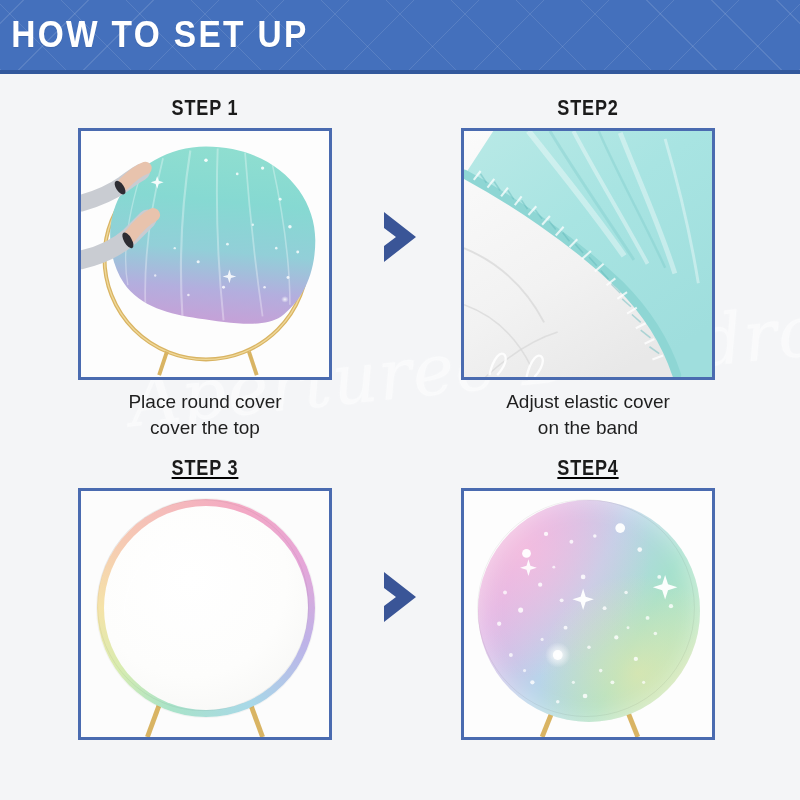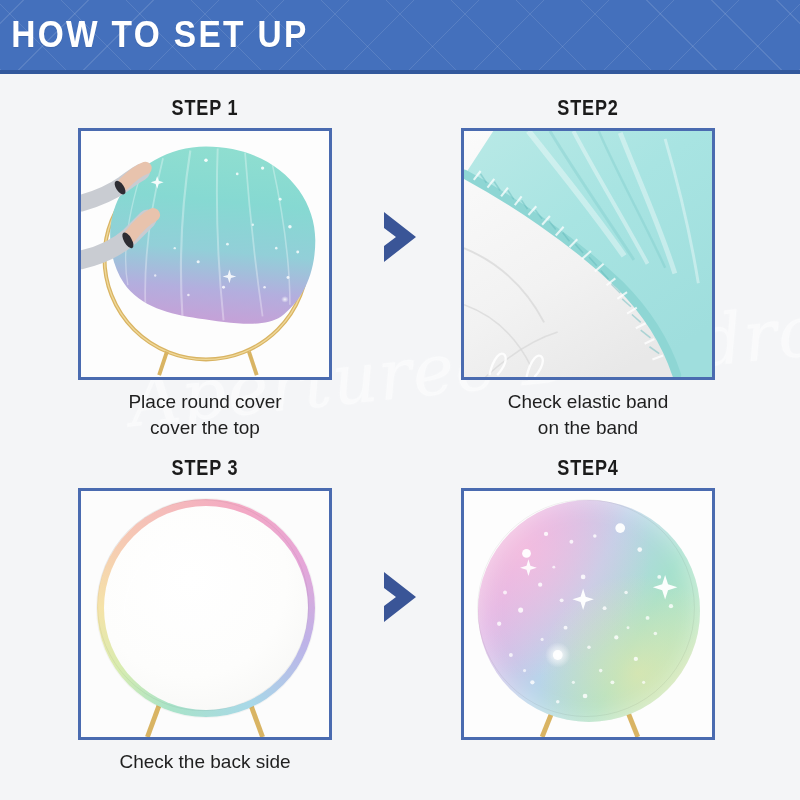--- a/index.html
+++ b/index.html
@@ -69,21 +69,21 @@
     height: 733px;
     z-index: 2;
   }
   .step {
     position: absolute;
     width: 300px;
   }
   .step-col-left  { left: 55px; }
   .step-col-right { left: 438px; }
   .step-row-top    { top: 13px; }
-  .step-row-bottom { top: 373px; }
+  .step-row-bottom { top: 373px; text-decoration: underline; }
 
   .step-label {
     text-align: center;
     font-size: 22px;
     font-weight: bold;
     color: #1b1b1b;
     font-family: "Liberation Sans Narrow", "Liberation Sans", sans-serif;
     transform: scaleX(0.82);
     letter-spacing: 1px;
     margin-bottom: 7px;
@@ -292,21 +292,21 @@
           </g>
 
           <g stroke="#ffffff" stroke-opacity="0.85" stroke-width="2.4" fill="none">
             <path d="M26 250 C30 232 38 224 42 230 C45 236 38 246 34 250"></path>
             <path d="M64 252 C68 234 76 226 80 232 C83 238 76 248 72 252"></path>
           </g>
         </svg>
       </div>
     </div>
     <div class="caption">
-      <span>Check elastic band</span><br>
+      <span>Adjust elastic cover</span><br>
       <span>on the band</span>
     </div>
   </div>
 
   <div class="step step-col-left step-row-bottom">
     <div class="step-label">STEP 3</div>
     <div class="frame">
       <div class="scene">
         <svg viewBox="0 0 254 252" width="100%" height="100%">
           <rect x="0" y="0" width="254" height="252" fill="#fcfcfc"></rect>
@@ -316,23 +316,20 @@
         <div class="ring-rim"></div>
         <div class="ring-inner"></div>
         <svg viewBox="0 0 254 252" width="100%" height="100%" style="position:absolute;inset:0;">
           <g stroke="#ffffff" stroke-opacity="0.55" fill="none" stroke-width="1.2">
             <path d="M70 70 C100 46 150 44 184 70"></path>
             <path d="M44 128 C44 96 62 68 88 52"></path>
           </g>
           <circle cx="125" cy="117" r="108" fill="none" stroke="rgba(0,0,0,0.05)" stroke-width="1"></circle>
         </svg>
       </div>
-    </div>
-    <div class="caption">
-      <span>Check the back side</span>
     </div>
   </div>
 
   <div class="step step-col-right step-row-bottom">
     <div class="step-label">STEP4</div>
     <div class="frame">
       <div class="scene">
         <svg viewBox="0 0 254 252" width="100%" height="100%">
           <rect x="0" y="0" width="254" height="252" fill="#fdfdfd"></rect>
           <line x1="92" y1="222" x2="80" y2="252" stroke="#d9b463" stroke-width="5"></line>

